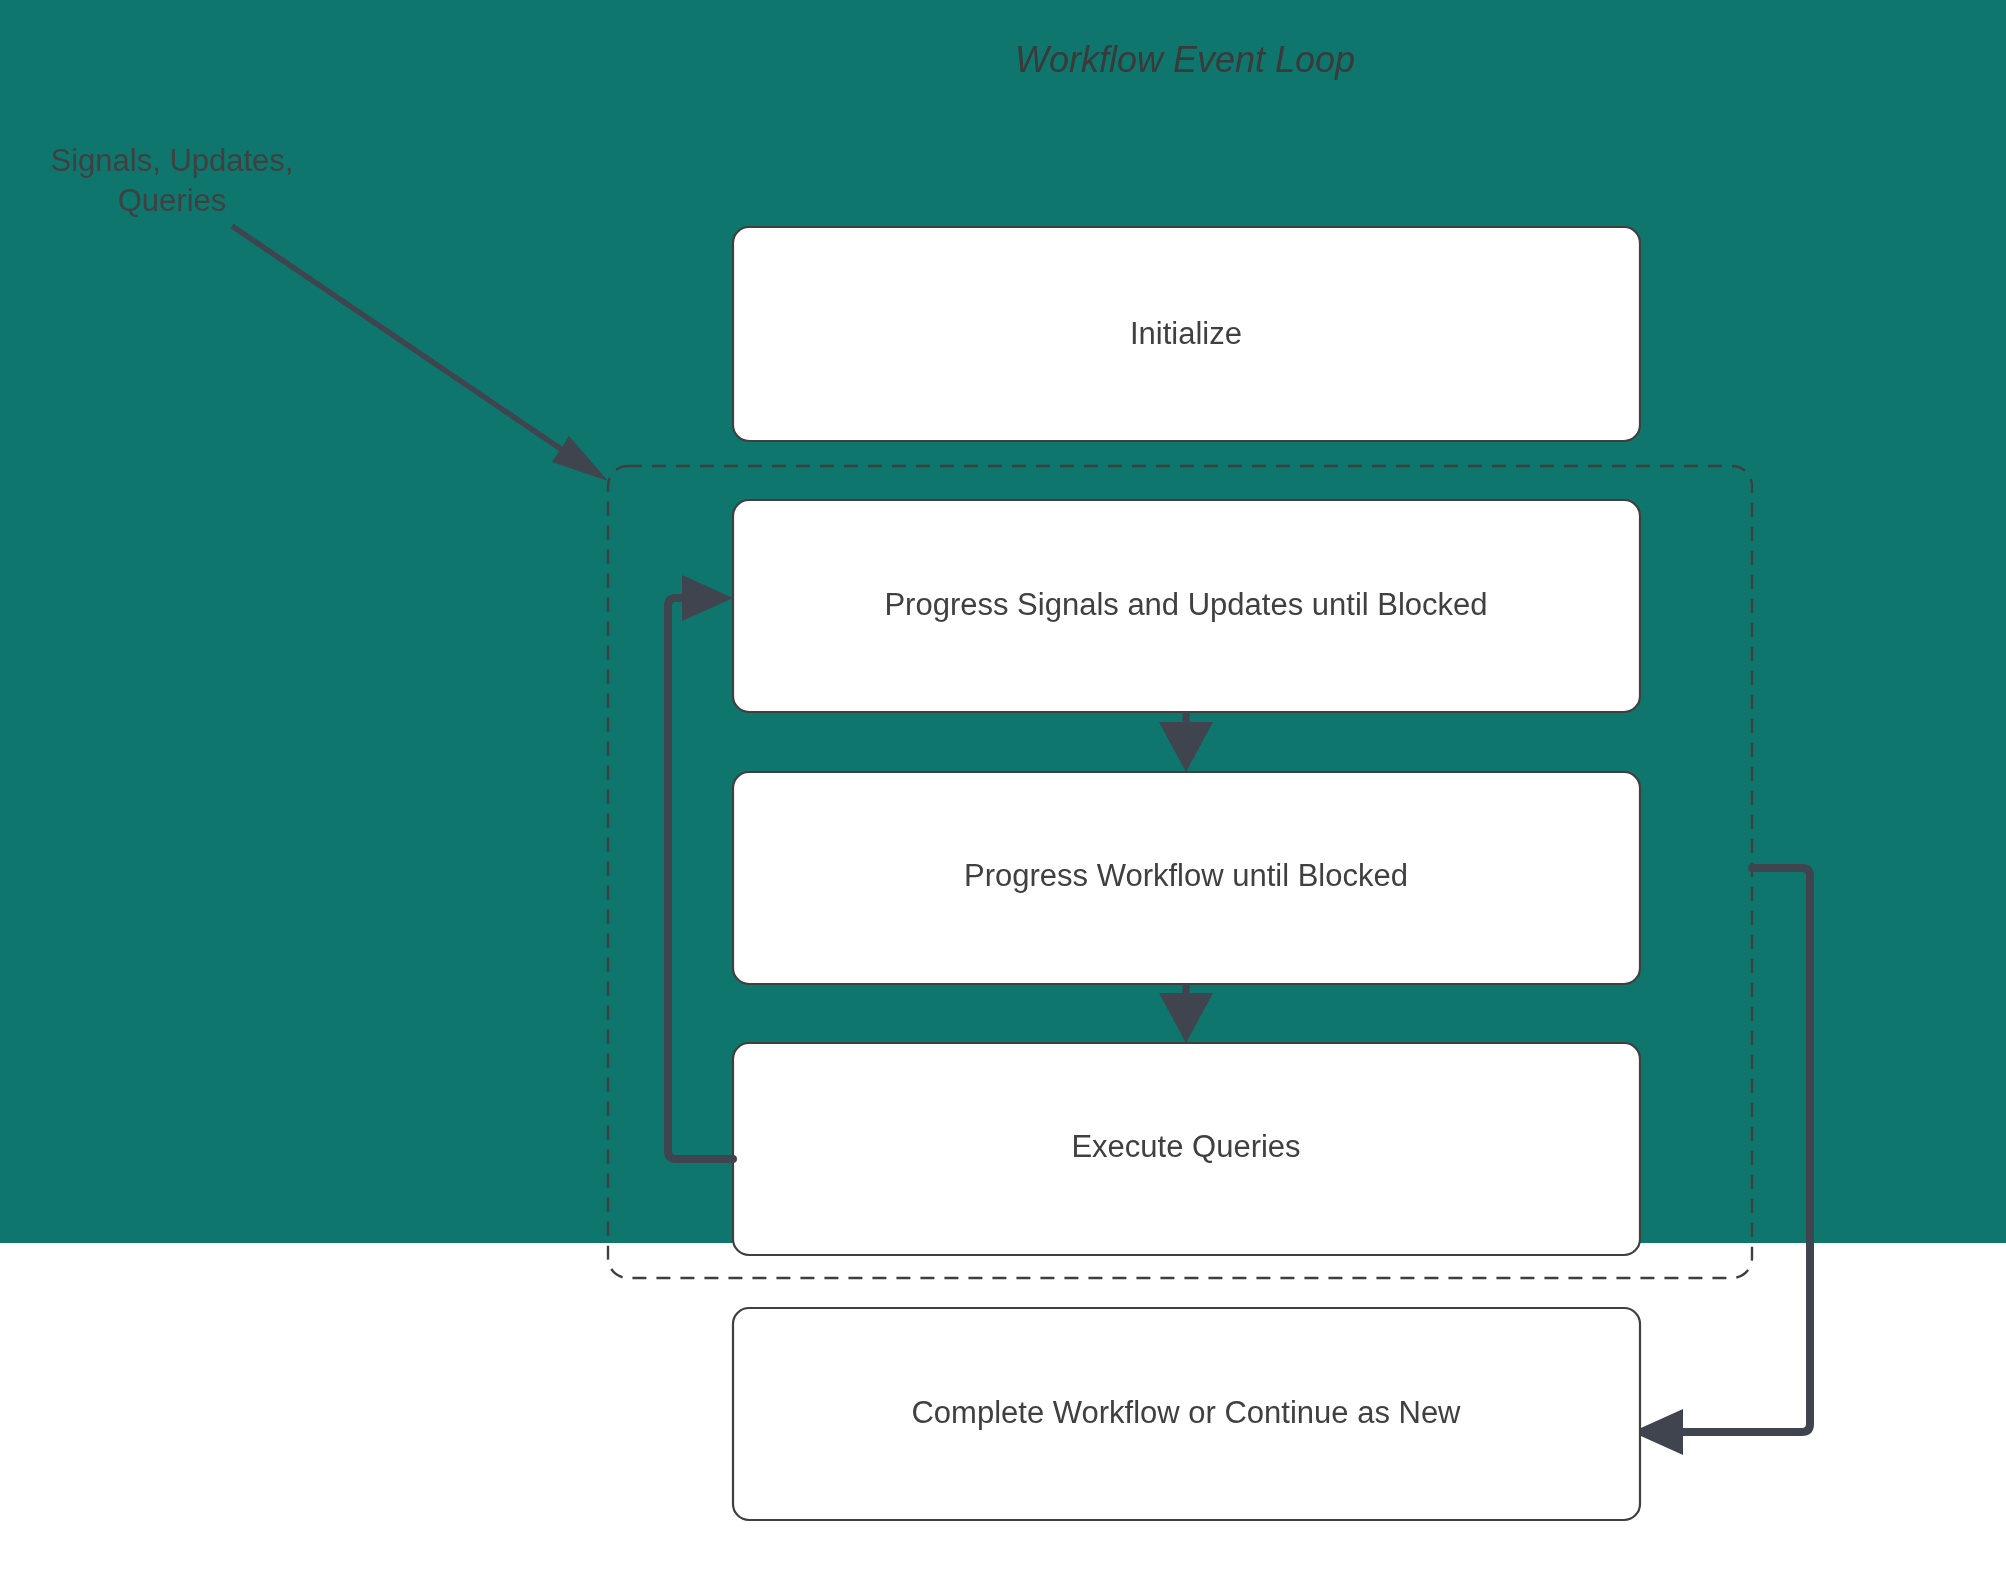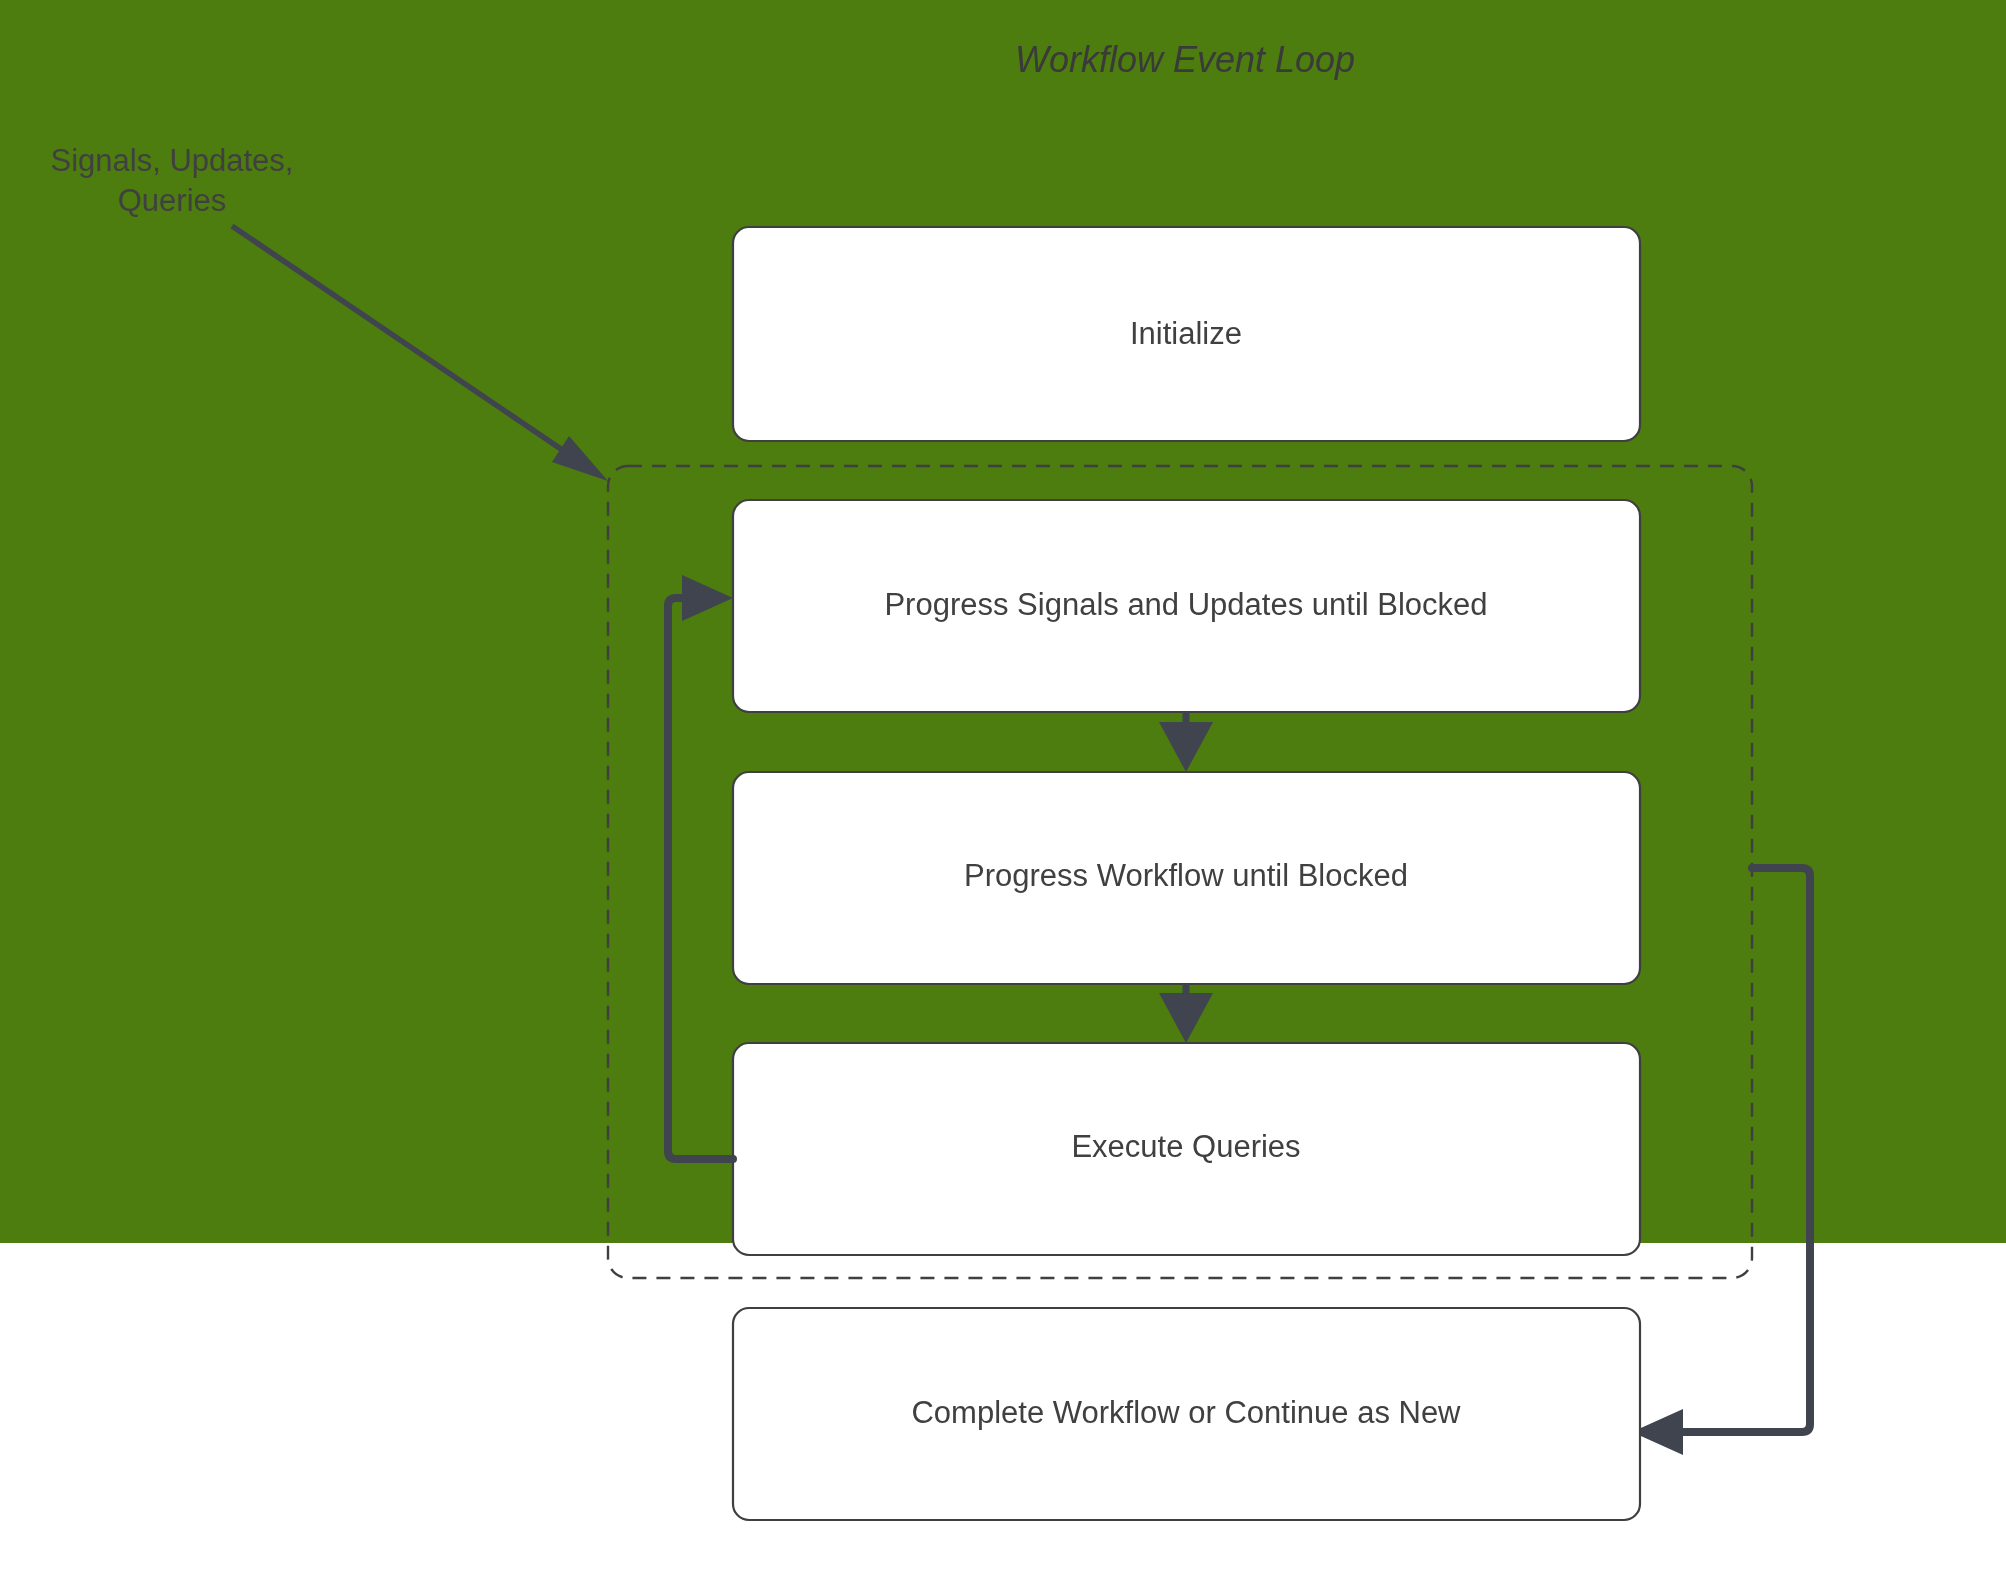--- a/index.html
+++ b/index.html
@@ -10,21 +10,21 @@
   body {
     width: 2006px;
     height: 1576px;
     font-family: "Liberation Sans", sans-serif;
     overflow: hidden;
   }
   #diagram-root {
     position: relative;
     width: 2006px;
     height: 1243px;
-    background: #4d7c0f;
+    background: #0f766e;
   }
   svg.diagram-canvas {
     position: absolute;
     top: 0;
     left: 0;
     width: 2006px;
     height: 1576px;
     display: block;
   }
   .node-box {

